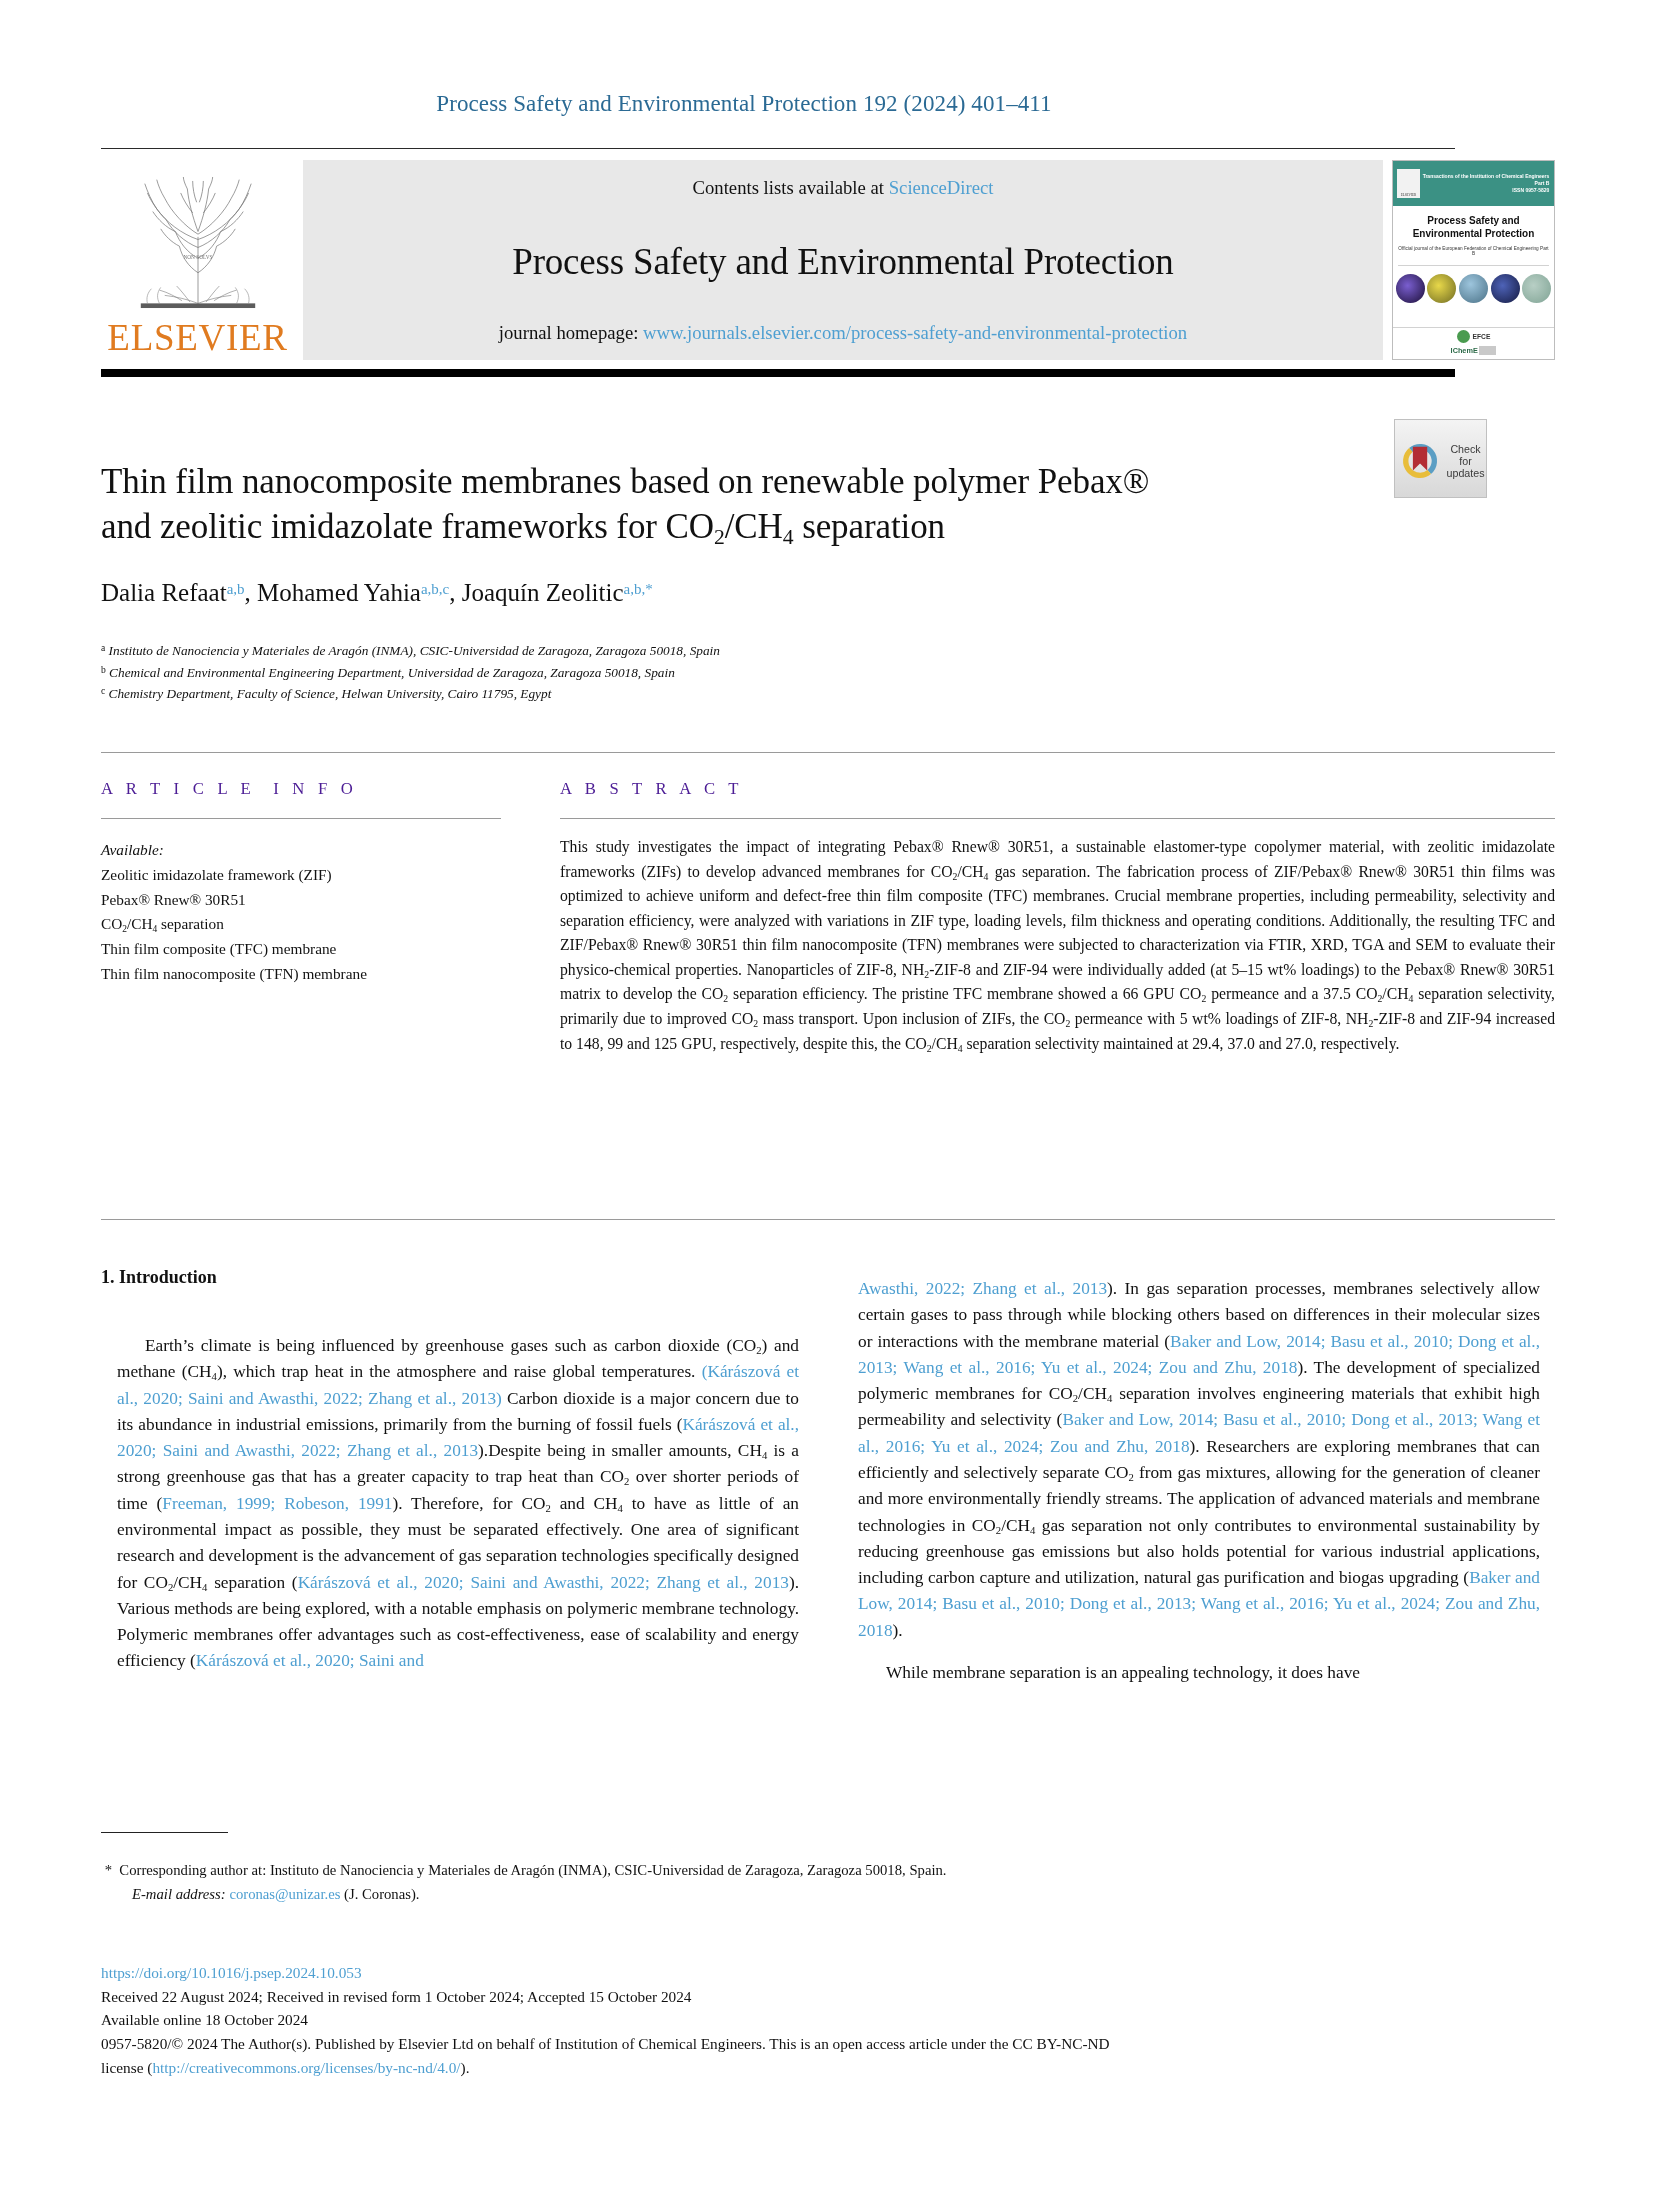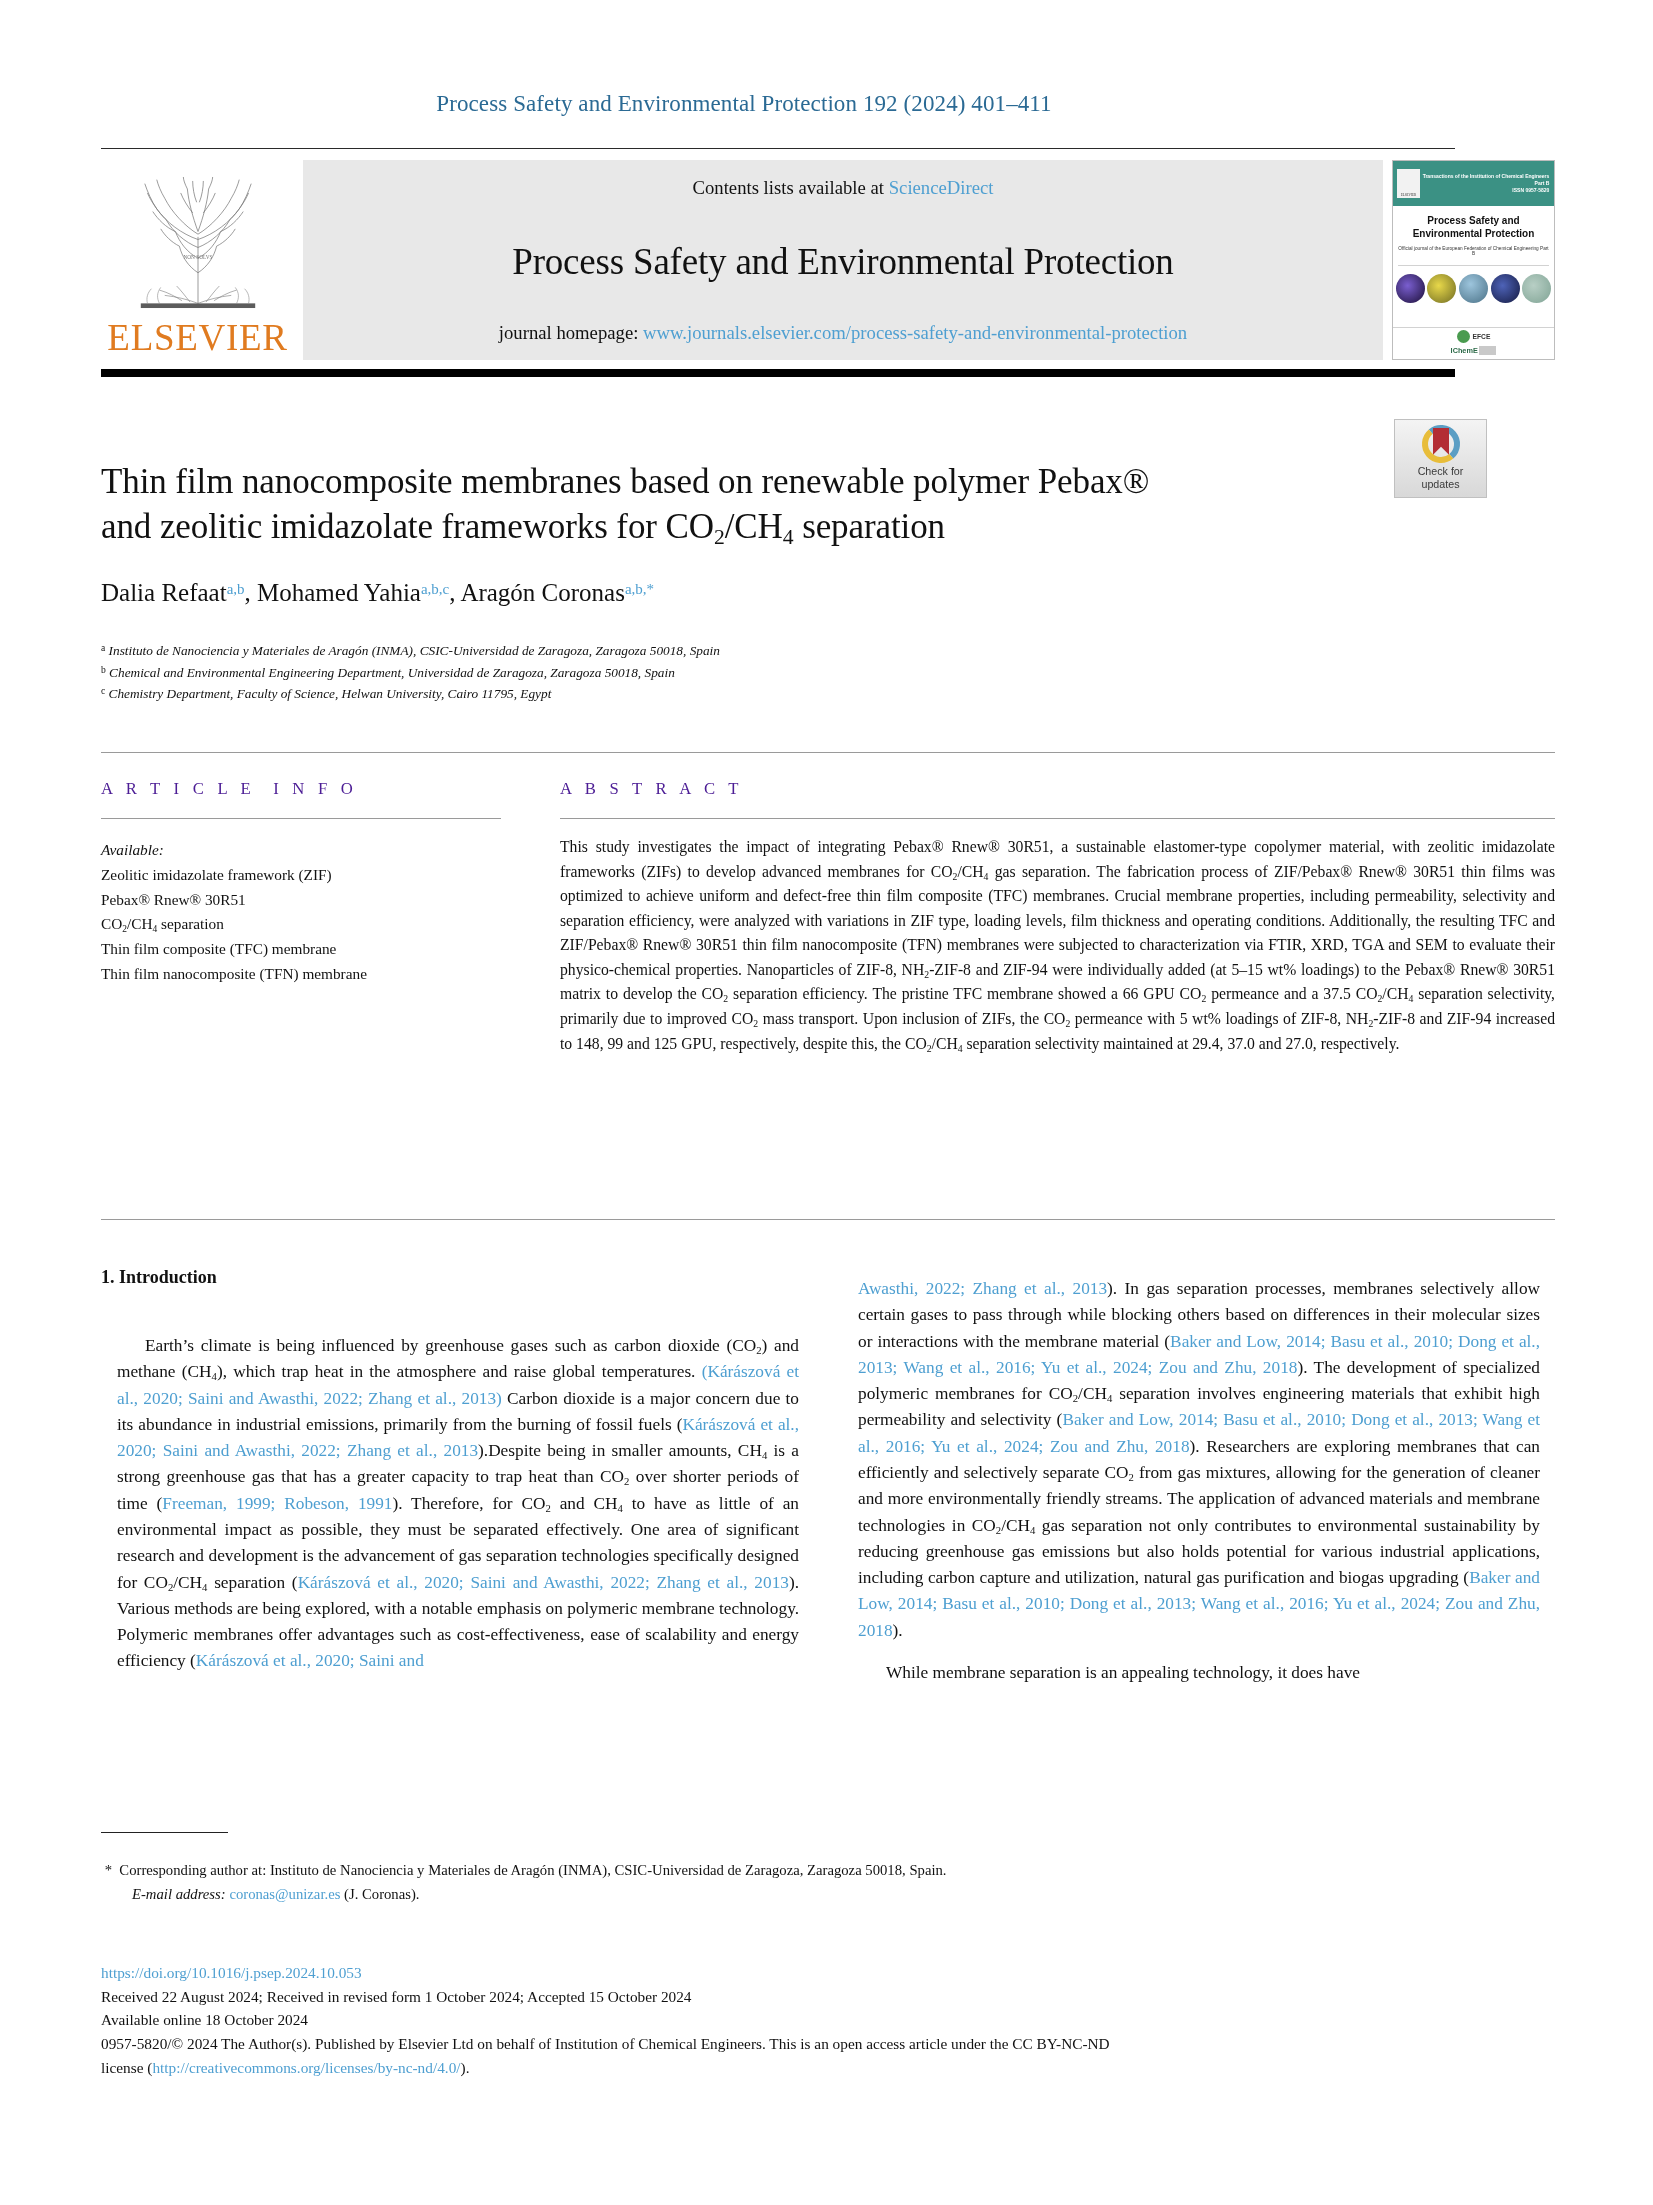--- a/index.html
+++ b/index.html
@@ -184,21 +184,21 @@
   .crossmark {
     position: absolute;
     top: 419px;
     left: 1394px;
     width: 93px;
     height: 79px;
     background: linear-gradient(#f4f4f4,#d8d8d8);
     border: 0.7px solid #c0c0c0;
     box-sizing: border-box;
     display: flex;
-    flex-direction: column;
+    flex-direction: row;
     align-items: center;
     justify-content: flex-start;
     padding-top: 4px;
   }
   .crossmark .cmtext {
     font-family: "Liberation Sans", sans-serif;
     font-size: 10.7px;
     color: #3b3b3b;
     line-height: 1.15;
     text-align: center;
@@ -451,21 +451,21 @@
   </div>
 
   <div class="title-block">
     <h1 class="paper-title">
       <span>Thin film nanocomposite membranes based on renewable polymer Pebax®</span><br>
       <span>and zeolitic imidazolate frameworks for CO</span><sub>2</sub><span>/CH</span><sub>4</sub><span> separation</span>
     </h1>
   </div>
 
   <div class="authors">
-    <span>Dalia Refaat</span><sup>a,b</sup><span>, </span><span>Mohamed Yahia</span><sup>a,b,c</sup><span>, </span><span>Aragón Coronas</span><sup>a,b,*</sup>
+    <span>Dalia Refaat</span><sup>a,b</sup><span>, </span><span>Mohamed Yahia</span><sup>a,b,c</sup><span>, </span><span>Joaquín Zeolitic</span><sup>a,b,*</sup>
   </div>
 
   <div class="affils">
     <div><sup>a</sup> <span>Instituto de Nanociencia y Materiales de Aragón (INMA), CSIC-Universidad de Zaragoza, Zaragoza 50018, Spain</span></div>
     <div><sup>b</sup> <span>Chemical and Environmental Engineering Department, Universidad de Zaragoza, Zaragoza 50018, Spain</span></div>
     <div><sup>c</sup> <span>Chemistry Department, Faculty of Science, Helwan University, Cairo 11795, Egypt</span></div>
   </div>
 
   <div class="hr-grey hr-a"></div>
   <div class="hr-grey hr-b"></div>

